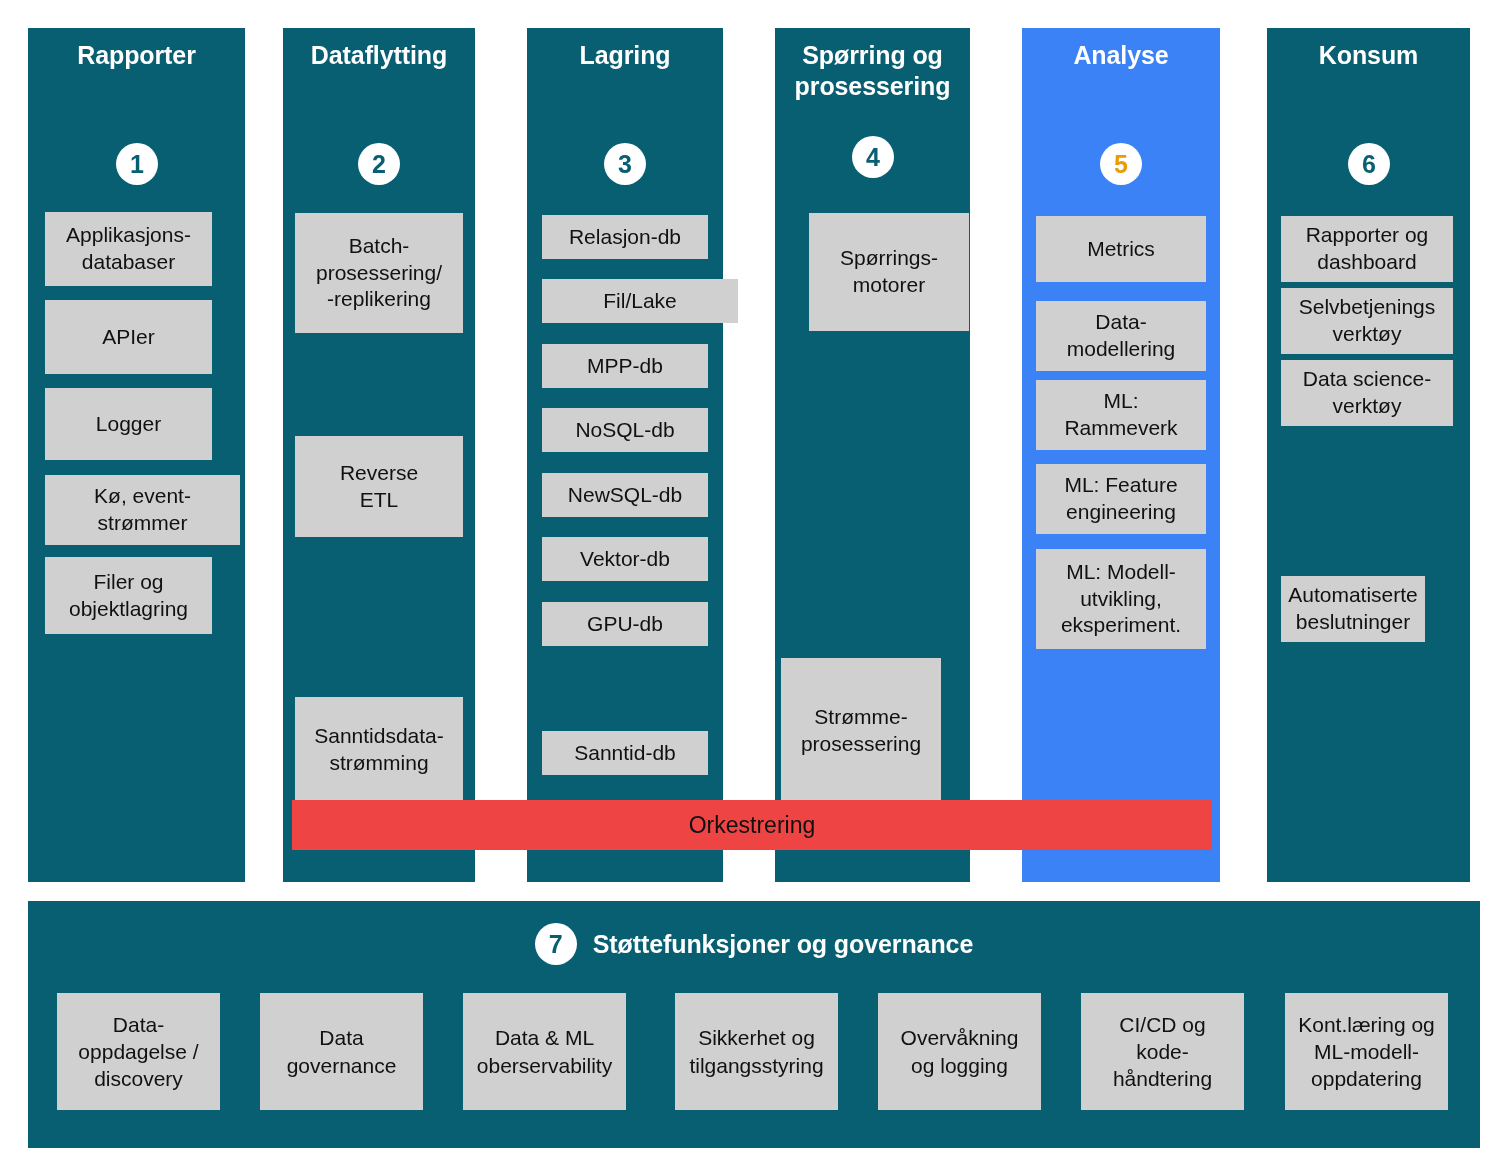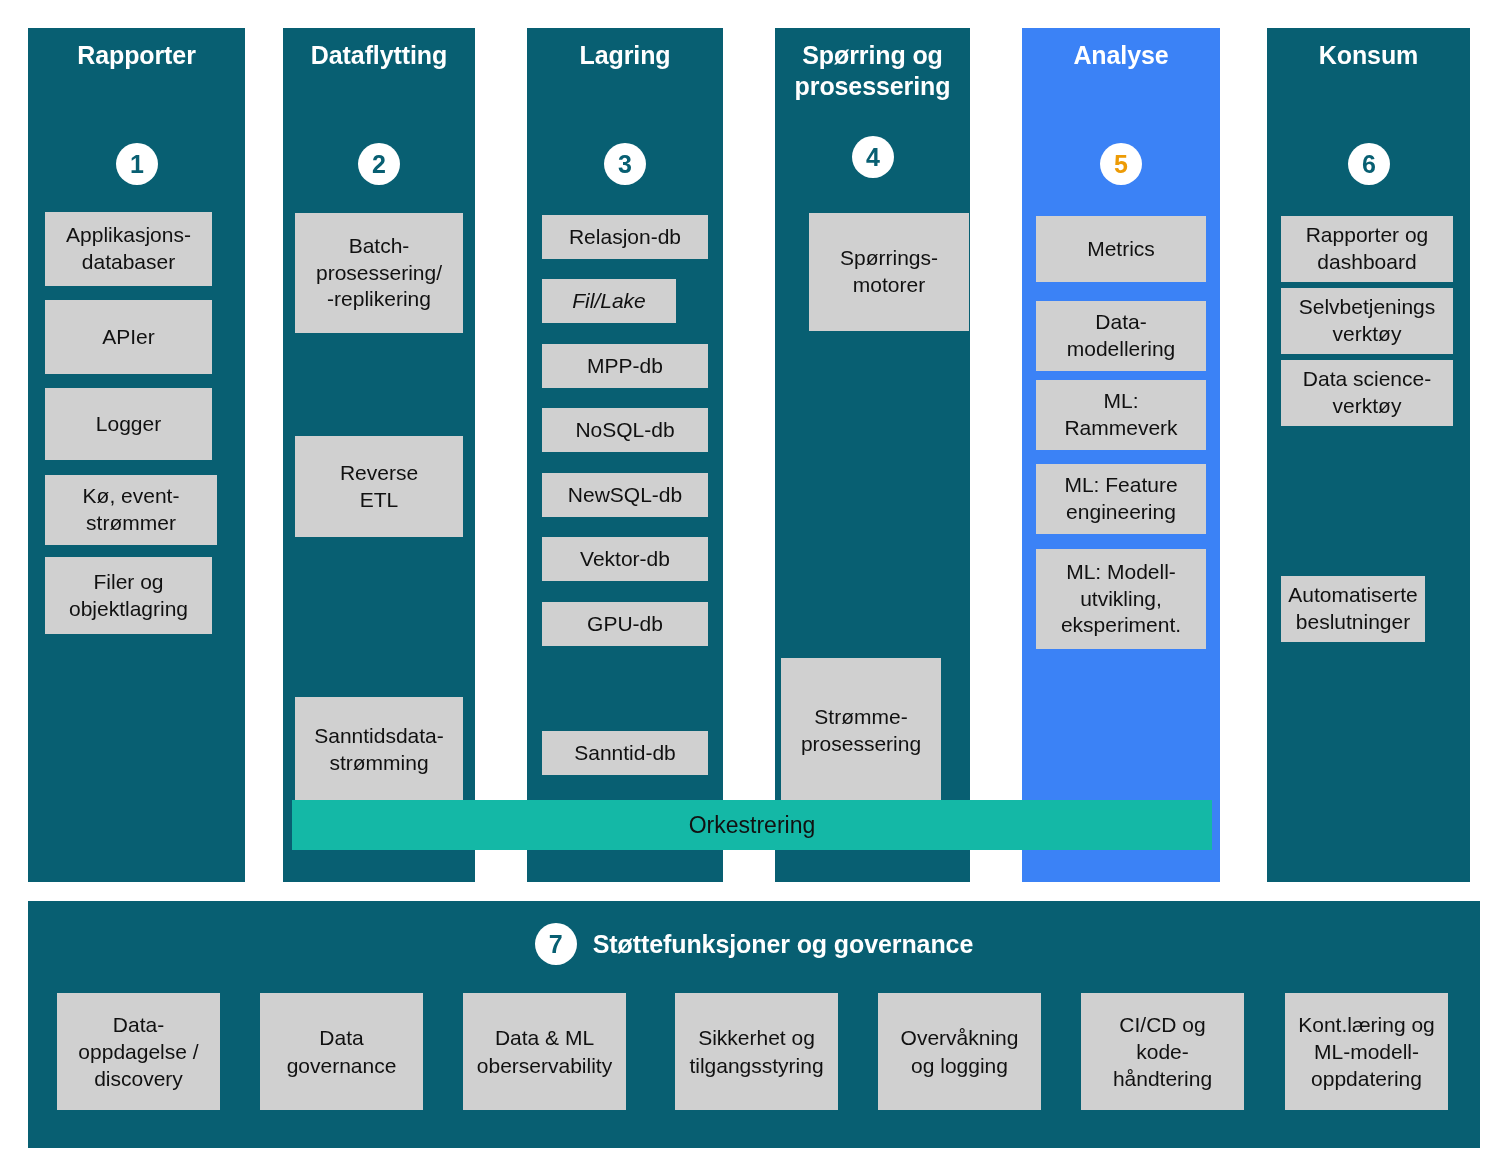--- a/index.html
+++ b/index.html
@@ -74,21 +74,21 @@
   }
   .chip.small { font-size: 20px; }
 
   
   #orkestrering {
     position: absolute;
     left: 292px;
     top: 800px;
     width: 920px;
     height: 50px;
-    background: #14b8a6;
+    background: #ef4444;
     color: #111111;
     display: flex;
     align-items: center;
     justify-content: center;
     font-size: 23px;
   }
 
   
   #support {
     position: absolute;
@@ -137,21 +137,21 @@
 
 <div id="canvas">
 
   <div class="column col-teal" style="left:28px; width:217px;">
     <div class="col-title">Rapporter</div>
     <div class="badge badge-teal" style="left:88px; top:115px;">1</div>
     <div class="chip" style="left: 17px; top: 184px; width: 167px; height: 74px; white-space: pre-line;">Applikasjons-
 databaser</div>
     <div class="chip" style="left:17px; top:272px; width:167px; height:74px;">APIer</div>
     <div class="chip" style="left:17px; top:360px; width:167px; height:72px;">Logger</div>
-    <div class="chip" style="left: 17px; top: 447px; width: 172px; height: 70px; white-space: pre-line;">Kø, event-
+    <div class="chip" style="left: 17px; top: 447px; width: 195px; height: 70px; white-space: pre-line;">Kø, event-
 strømmer</div>
     <div class="chip" style="left: 17px; top: 529px; width: 167px; height: 77px; white-space: pre-line;">Filer og
 objektlagring</div>
   </div>
 
   <div class="column col-teal" style="left:283px; width:192px;">
     <div class="col-title">Dataflytting</div>
     <div class="badge badge-teal" style="left:75px; top:115px;">2</div>
     <div class="chip" style="left: 12px; top: 185px; width: 168px; height: 120px; white-space: pre-line;">Batch-
 prosessering/
@@ -159,21 +159,21 @@
     <div class="chip" style="left: 12px; top: 408px; width: 168px; height: 101px; white-space: pre-line;">Reverse
 ETL</div>
     <div class="chip" style="left: 12px; top: 669px; width: 168px; height: 106px; white-space: pre-line;">Sanntidsdata-
 strømming</div>
   </div>
 
   <div class="column col-teal" style="left:527px; width:196px;">
     <div class="col-title">Lagring</div>
     <div class="badge badge-teal" style="left:77px; top:115px;">3</div>
     <div class="chip" style="left:15px; top:187px; width:166px; height:44px;">Relasjon-db</div>
-    <div class="chip" style="left:15px; top:251px; width:134px; height:44px;font-style:italic;">Fil/Lake</div>
+    <div class="chip" style="left:15px; top:251px; width:196px; height:44px;">Fil/Lake</div>
     <div class="chip" style="left:15px; top:316px; width:166px; height:44px;">MPP-db</div>
     <div class="chip" style="left:15px; top:380px; width:166px; height:44px;">NoSQL-db</div>
     <div class="chip" style="left:15px; top:445px; width:166px; height:44px;">NewSQL-db</div>
     <div class="chip" style="left:15px; top:509px; width:166px; height:44px;">Vektor-db</div>
     <div class="chip" style="left:15px; top:574px; width:166px; height:44px;">GPU-db</div>
     <div class="chip" style="left:15px; top:703px; width:166px; height:44px;">Sanntid-db</div>
   </div>
 
   <div class="column col-teal" style="left:775px; width:195px;">
     <div class="col-title" style="white-space: pre-line;">Spørring og

